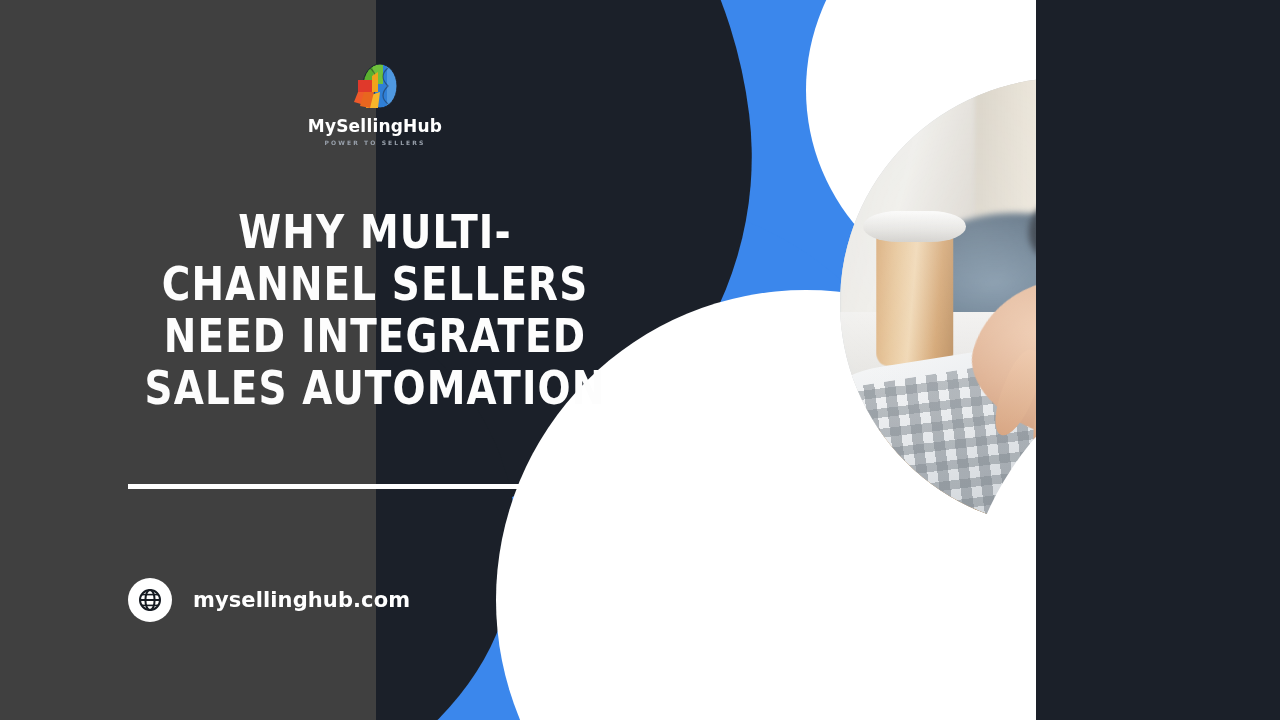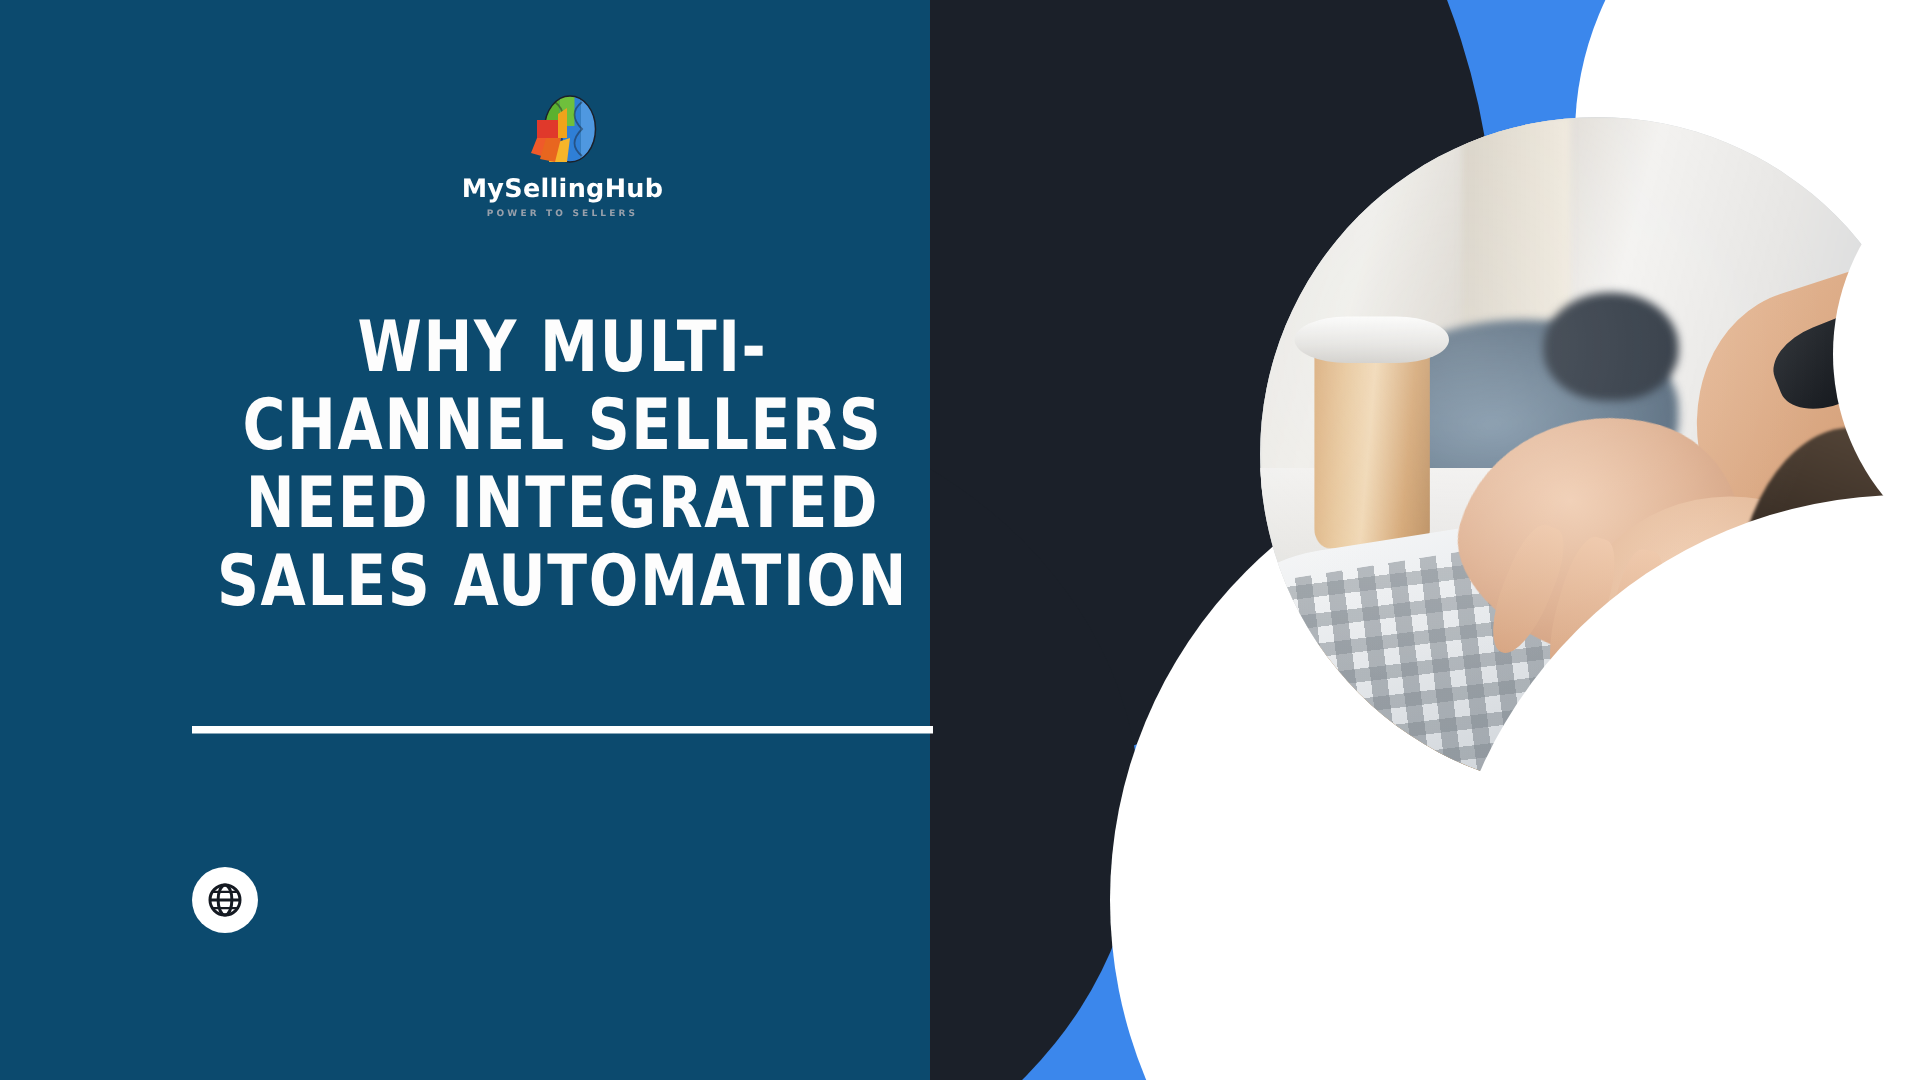--- a/index.html
+++ b/index.html
@@ -1,21 +1,21 @@
 <!DOCTYPE html>
 <html><head>
 <meta charset="utf-8">
 <style>
   html,body{margin:0;padding:0;}
   body{
     width:1280px;height:720px;overflow:hidden;
     font-family:"Liberation Sans", sans-serif;
     background:#1b2029;
   }
-  .banner{position:relative;width:1280px;height:720px;background:#0c4a6e;overflow:hidden;}
+  .banner{position:relative;width:1036px;height:720px;background:#404040;overflow:hidden;}
 
   
   .art{position:absolute;top:0;right:0;width:660px;height:720px;overflow:hidden;}
 
   
   .blue-blob{
     position:absolute;
     left:30px;top:-210px;
     width:760px;height:760px;
     background:#3b87ec;
@@ -291,16 +291,17 @@
     <div class="urlrow">
       <span class="globe-badge">
         <svg width="26" height="26" viewBox="0 0 26 26" xmlns="http://www.w3.org/2000/svg">
           <circle cx="13" cy="13" r="10" fill="none" stroke="#151a22" stroke-width="2"></circle>
           <ellipse cx="13" cy="13" rx="4.6" ry="10" fill="none" stroke="#151a22" stroke-width="2"></ellipse>
           <line x1="3" y1="13" x2="23" y2="13" stroke="#151a22" stroke-width="2"></line>
           <line x1="5" y1="7.6" x2="21" y2="7.6" stroke="#151a22" stroke-width="1.6"></line>
           <line x1="5" y1="18.4" x2="21" y2="18.4" stroke="#151a22" stroke-width="1.6"></line>
         </svg>
       </span>
+      <span class="url-text">mysellinghub.com</span>
     </div>
 
   </div>
 </div>
 
 </body></html>

